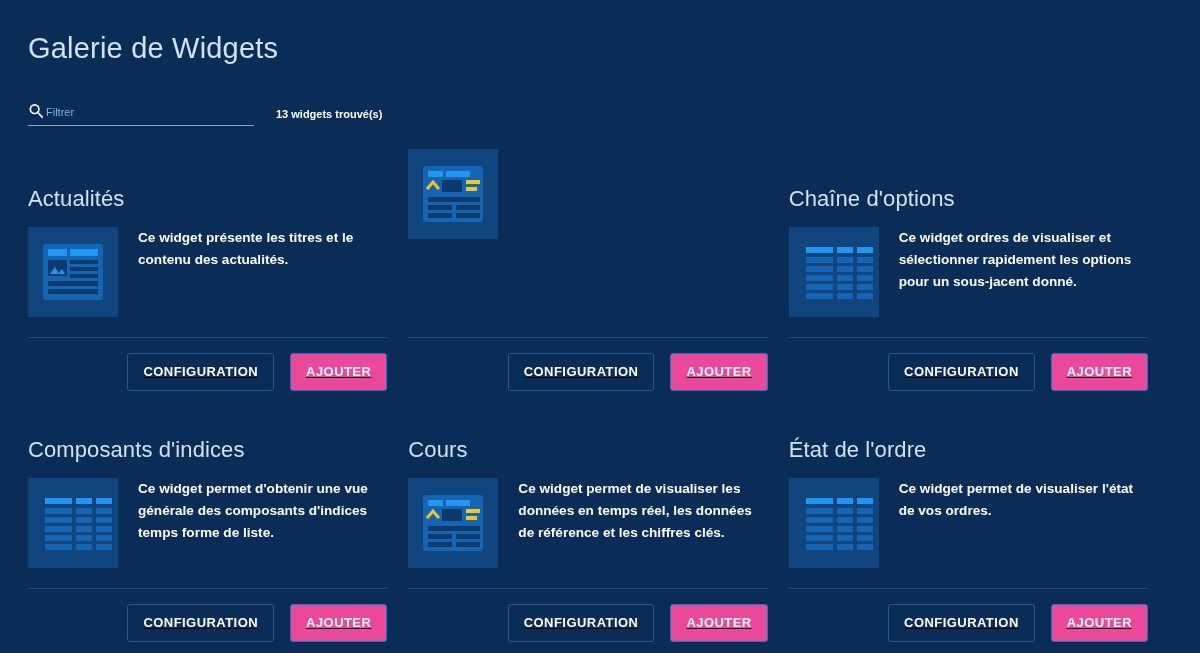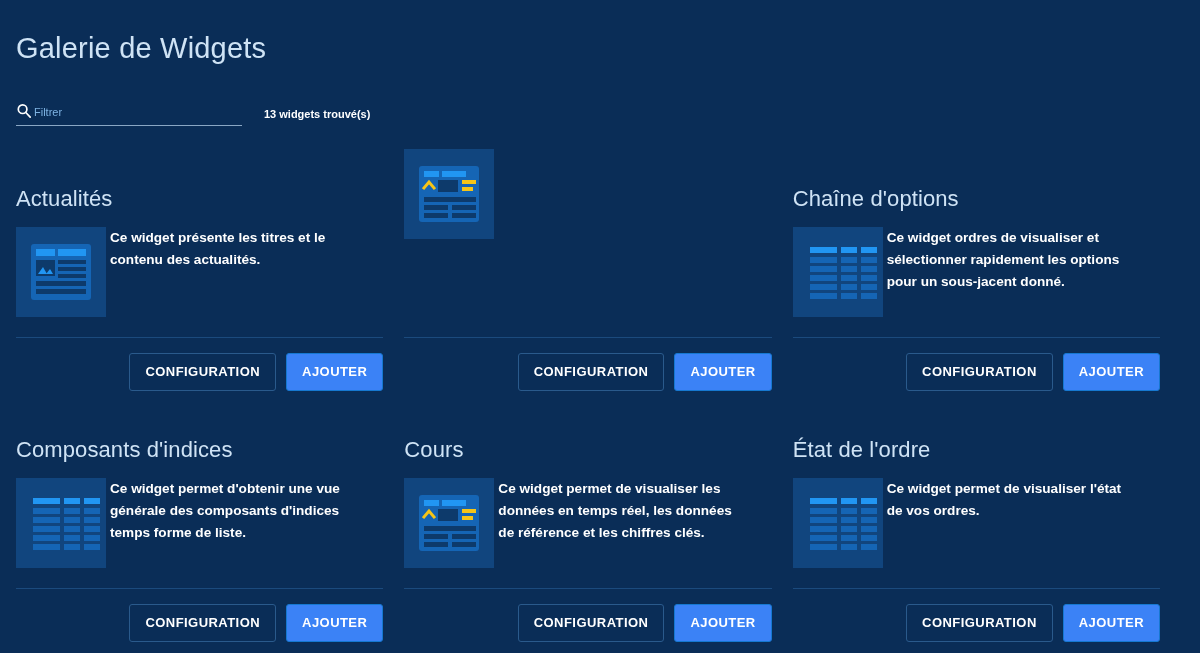--- a/index.html
+++ b/index.html
@@ -9,21 +9,21 @@
     height: 653px;
     background: #0a2d57;
     font-family: "Liberation Sans", sans-serif;
     overflow: hidden;
   }
 
   .gallery {
     width: 1176px;
     height: 653px;
     background: #0a2d57;
-    padding: 0 16px;
+    padding: 0 28px;
     position: relative;
   }
 
   
   .page-title {
     font-size: 29px;
     font-weight: 400;
     color: #cfe3f5;
     letter-spacing: 0.2px;
     padding-top: 33px;
@@ -98,21 +98,21 @@
     font-weight: 400;
     color: #cfe3f5;
     line-height: 1.15;
     letter-spacing: 0.1px;
     margin-bottom: 16px;
     margin-top: 37px;
   }
 
   .card-body {
     display: flex;
-    gap: 4px;
+    gap: 20px;
     flex: 1 1 auto;
     align-items: flex-start;
   }
 
   .icon-tile {
     width: 90px;
     height: 90px;
     background: #11457e;
     flex: 0 0 auto;
     position: relative;
@@ -128,22 +128,23 @@
   }
 
   .card-divider {
     border-top: 1px solid #1b4a7d;
     margin-top: 11px;
   }
 
   .card-actions {
     display: flex;
     justify-content: flex-end;
-    gap: 10px;
+    gap: 16px;
     padding-top: 15px;
+    text-decoration: underline;
   }
 
   .btn {
     font-family: "Liberation Sans", sans-serif;
     font-size: 13px;
     font-weight: bold;
     letter-spacing: 0.45px;
     height: 38px;
     padding: 0 15px;
     border-radius: 3px;
@@ -154,21 +155,21 @@
     justify-content: center;
   }
 
   .btn-config {
     background: transparent;
     border: 1px solid #2a5a8c;
     color: #ffffff;
   }
 
   .btn-add {
-    background: #3b82f6;
+    background: #ec4899;
     border: 1px solid #1678d0;
     color: #ffffff;
   }
 </style>
 </head>
 <body>
 
 <div class="gallery">
 
   <h1 class="page-title">Galerie de Widgets</h1>

